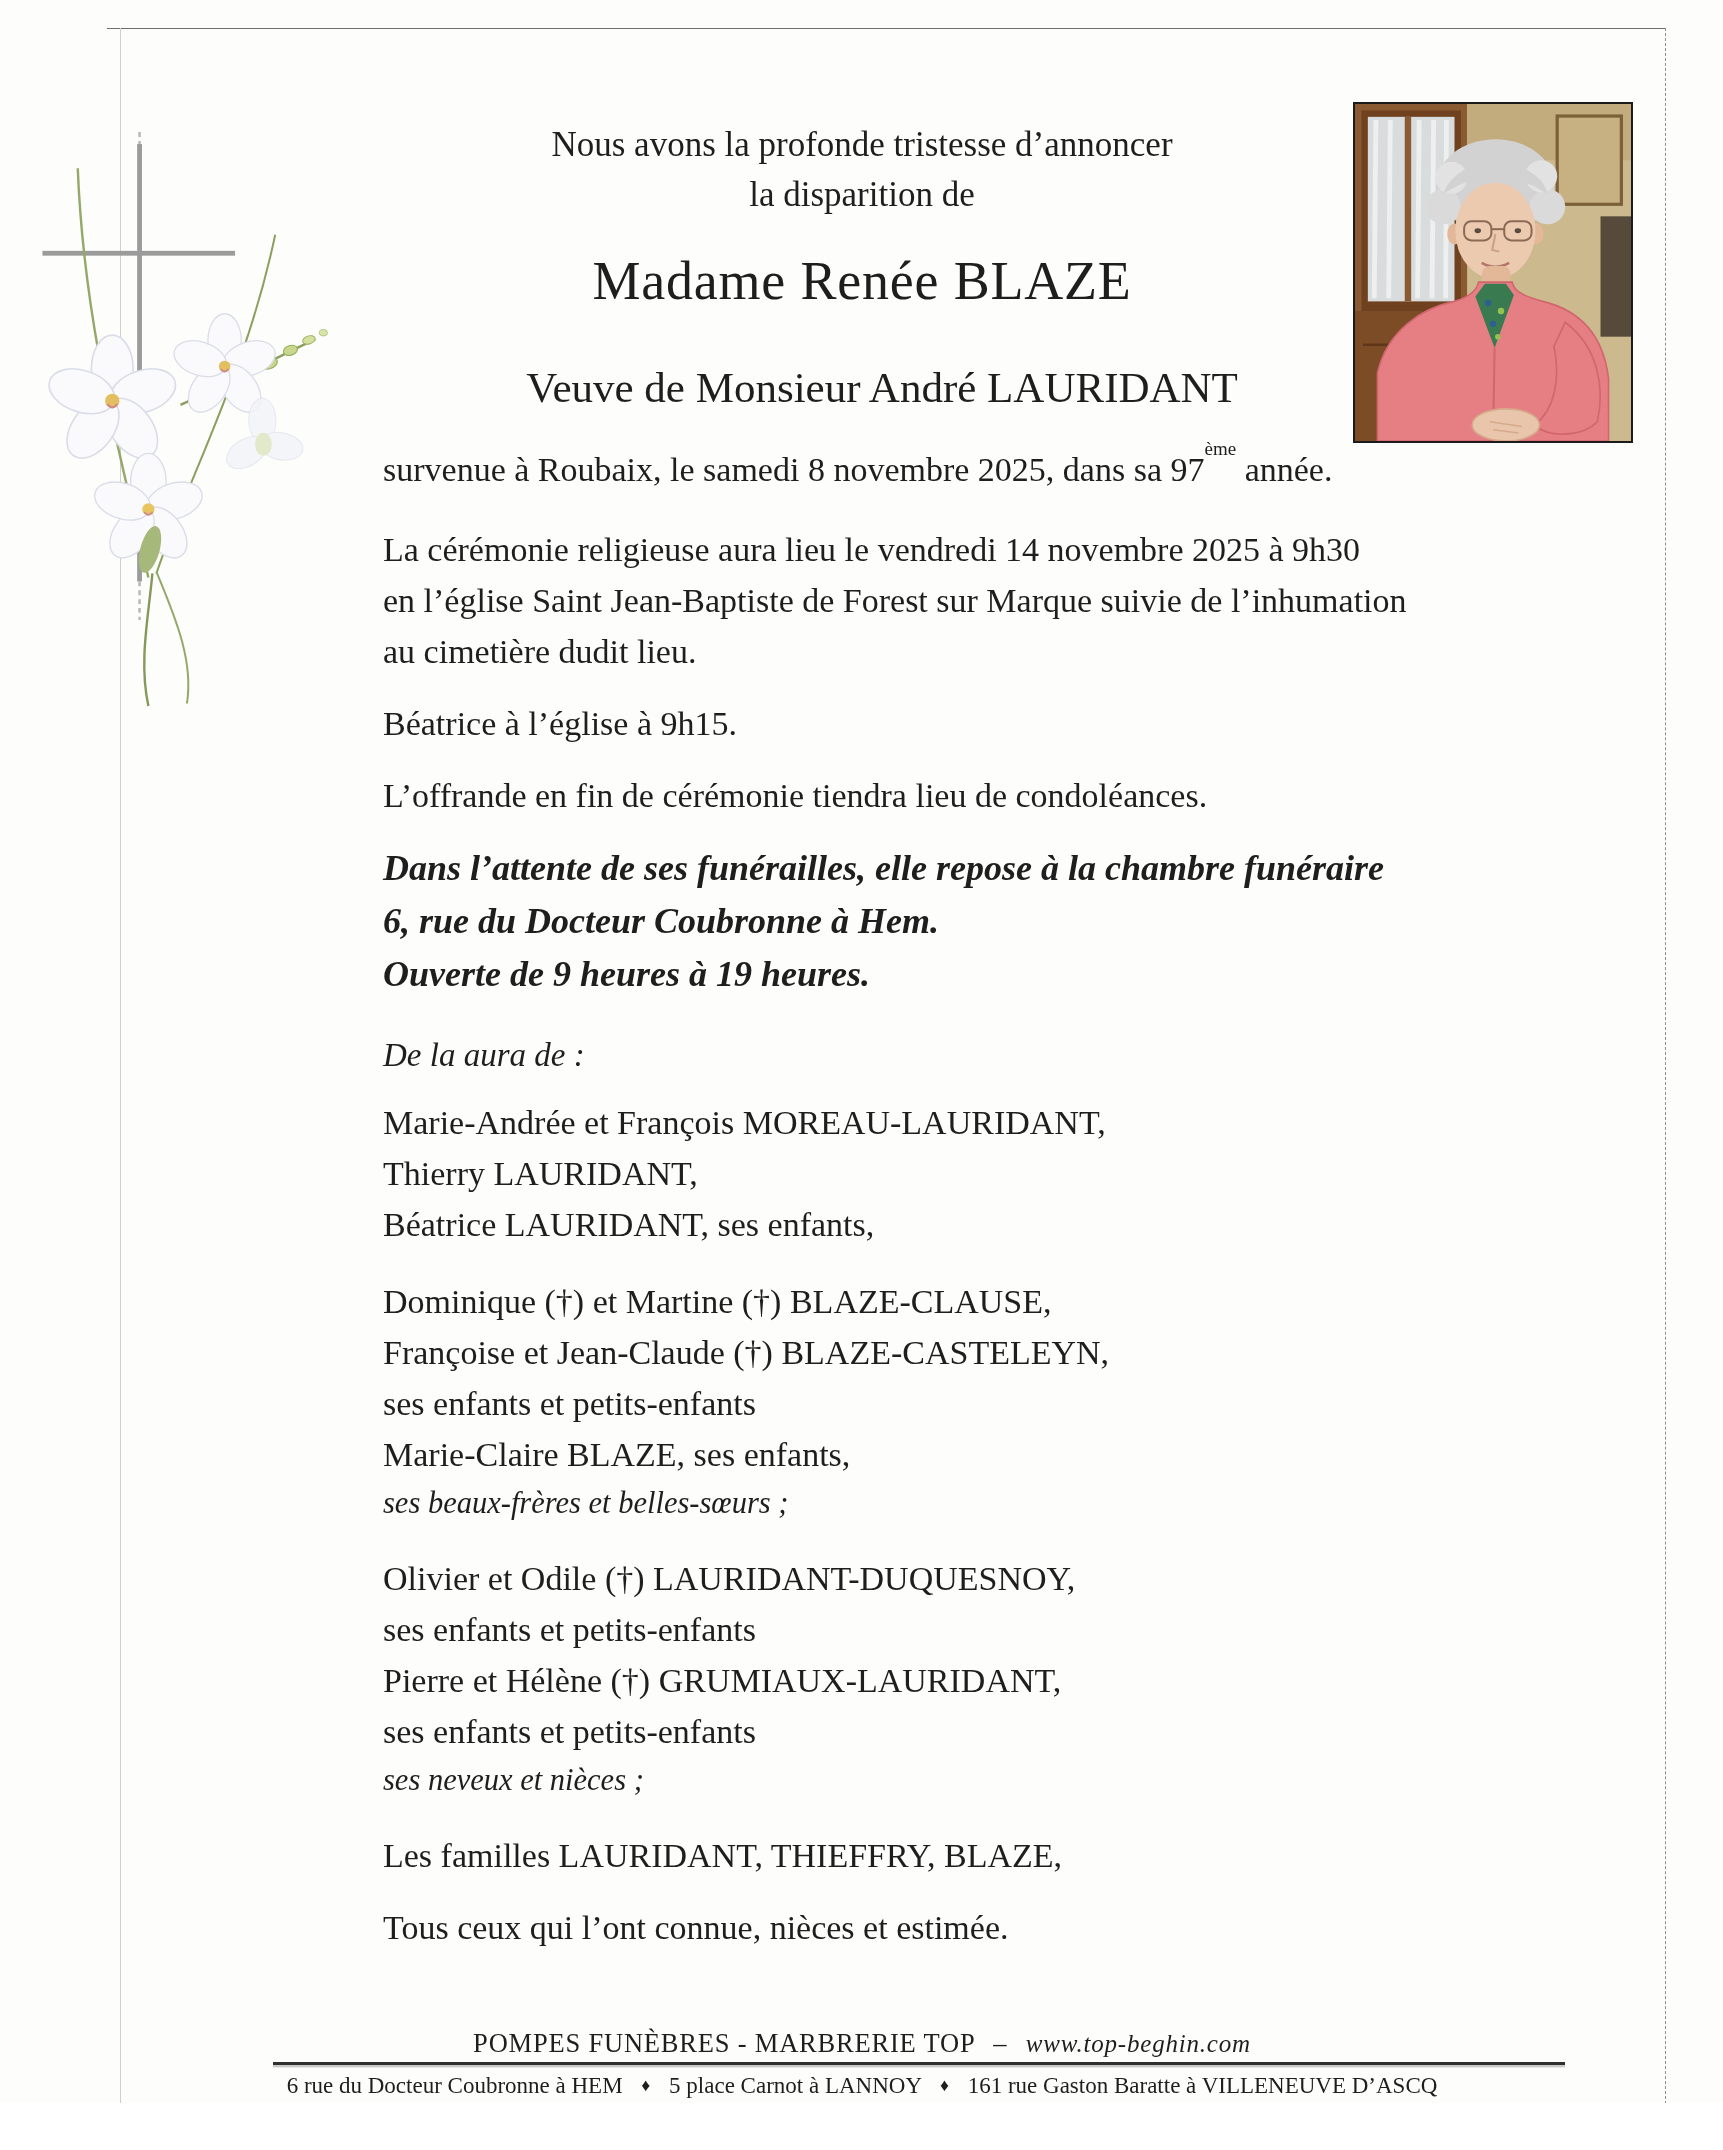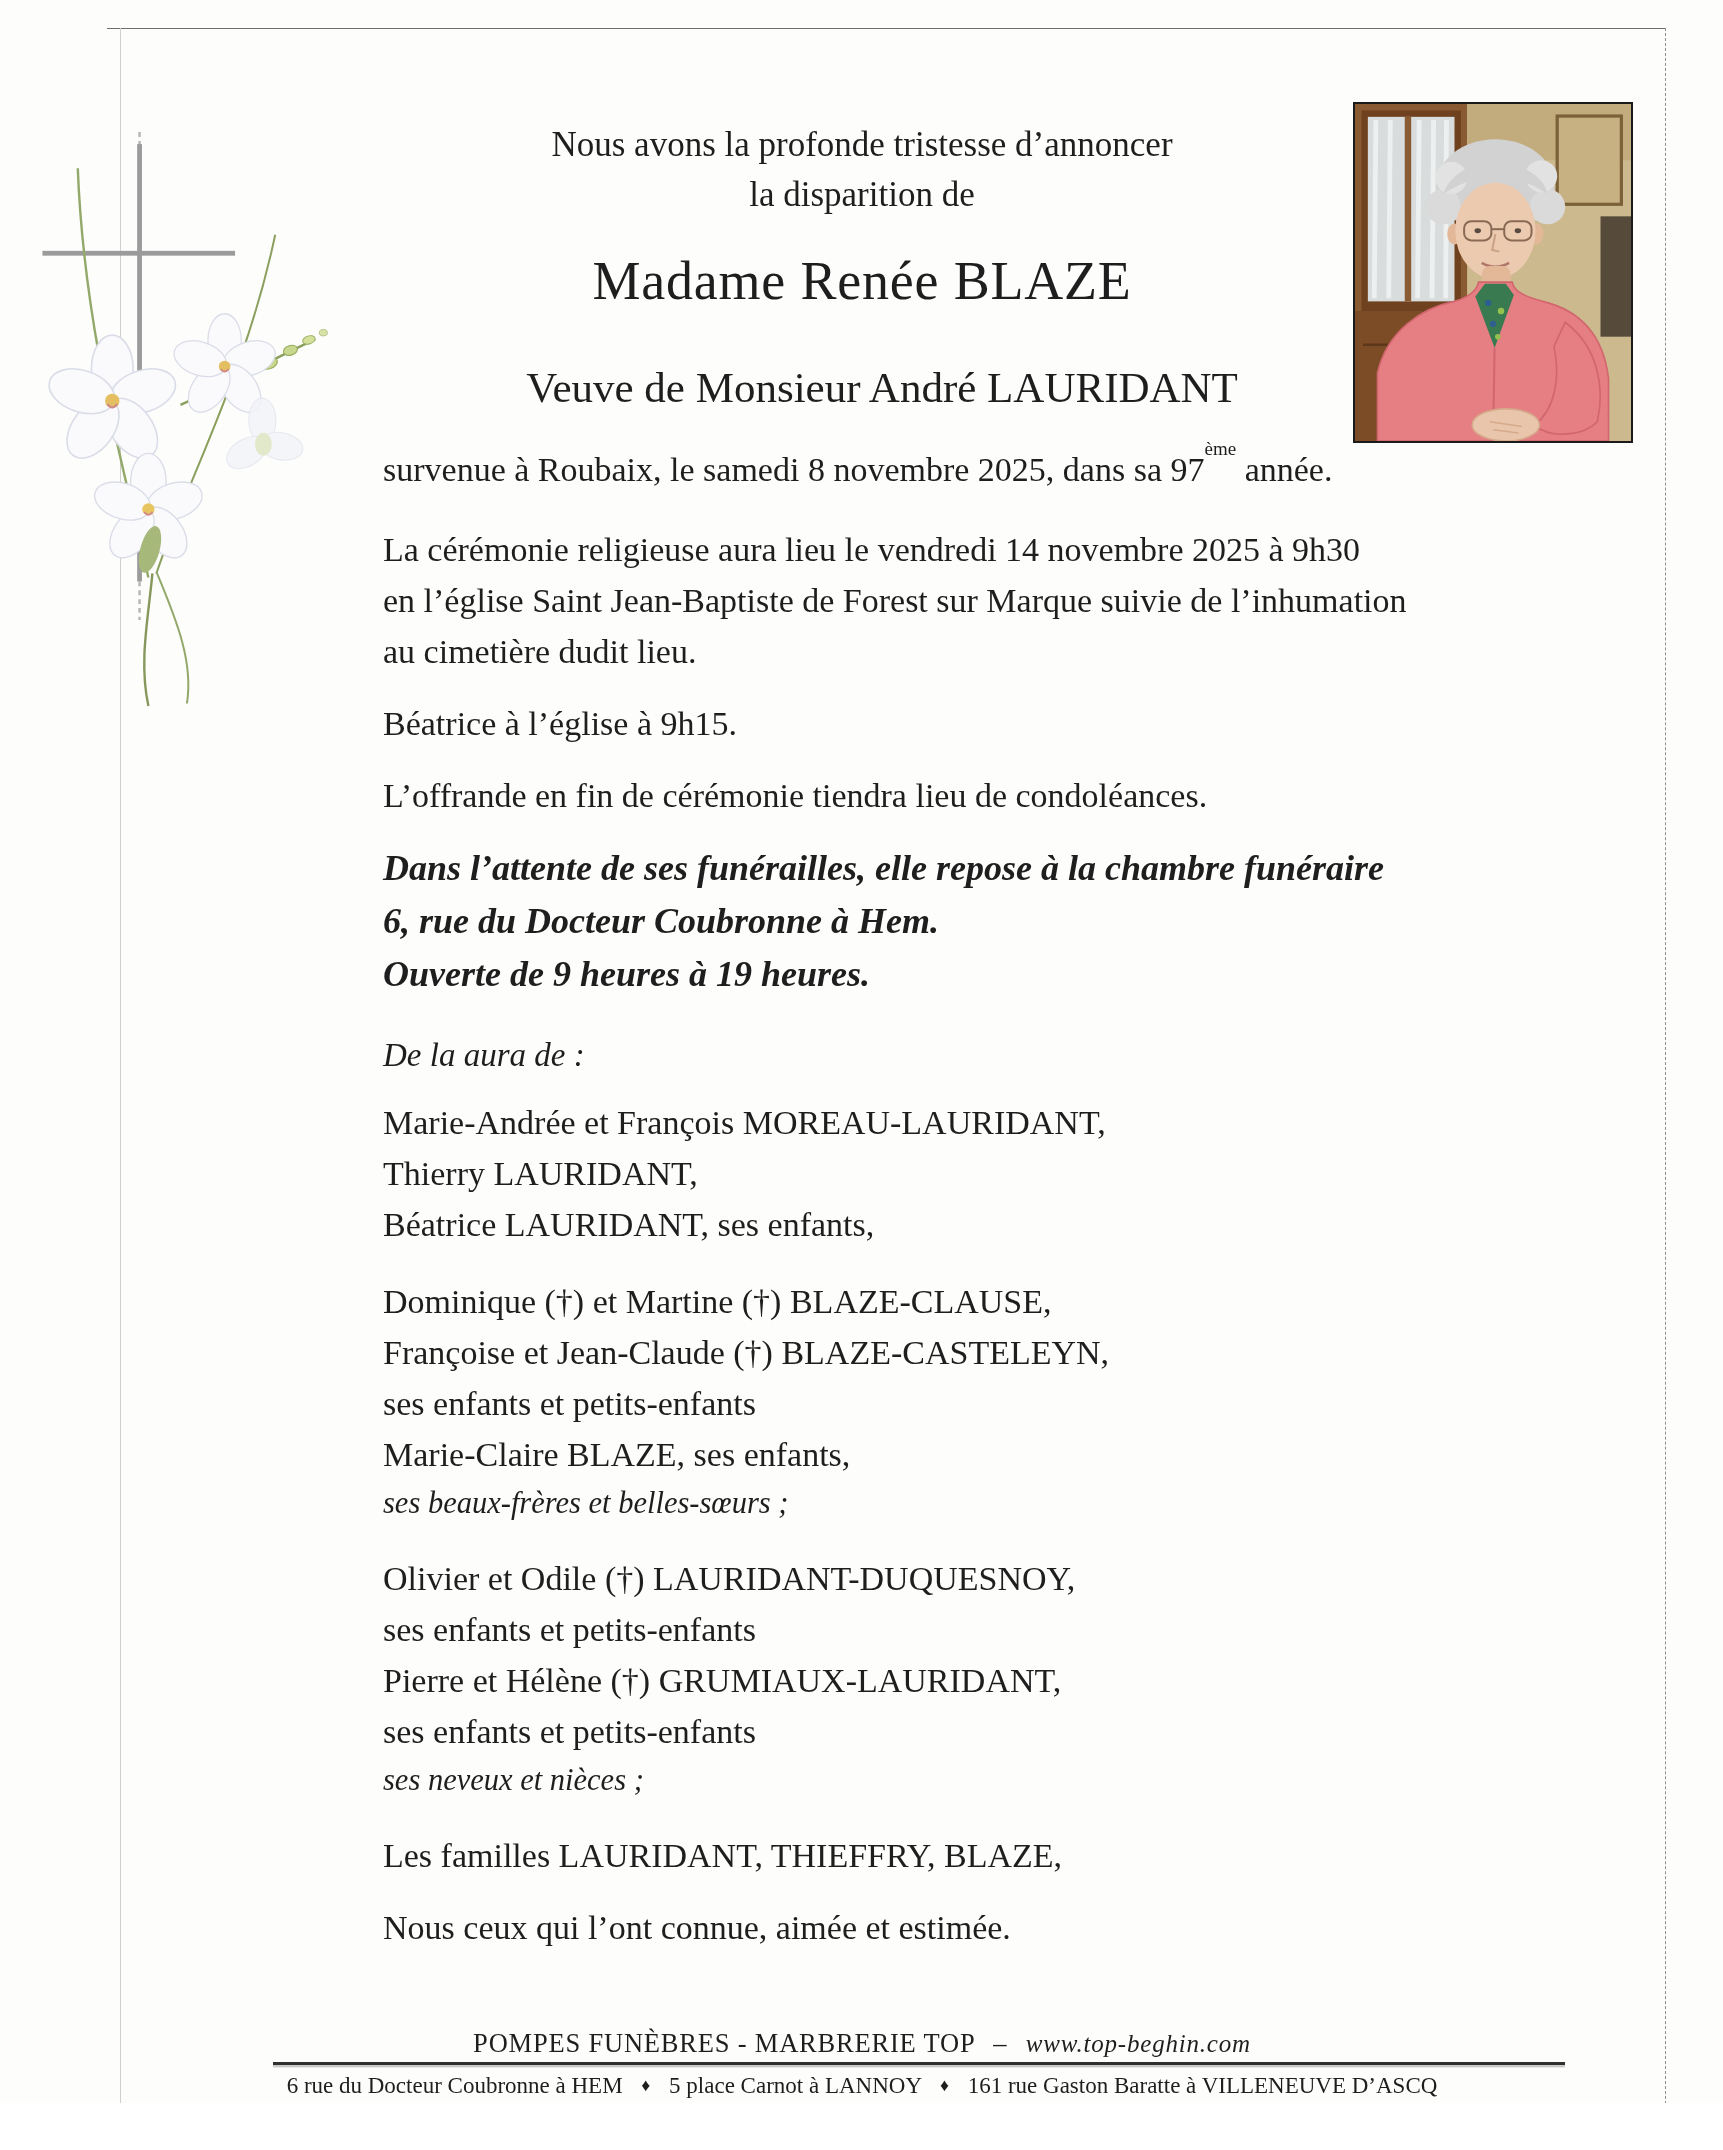--- a/index.html
+++ b/index.html
@@ -229,21 +229,21 @@
     <div class="par m32">
       <div>Olivier et Odile (†) LAURIDANT-DUQUESNOY,</div>
       <div>ses enfants et petits-enfants</div>
       <div>Pierre et Hélène (†) GRUMIAUX-LAURIDANT,</div>
       <div>ses enfants et petits-enfants</div>
       <div class="italic-note">ses neveux et nièces ;</div>
     </div>
 
     <div class="par m26">Les familles LAURIDANT, THIEFFRY, BLAZE,</div>
 
-    <div class="par">Nous ceux qui l’ont connue, aimée et estimée.</div>
+    <div class="par">Tous ceux qui l’ont connue, nièces et estimée.</div>
   </div>
 
   <div class="footer-company">
     <span>POMPES FUNÈBRES - MARBRERIE TOP</span>
     <span style="margin:0 11.2px;">–</span>
     <span class="site">www.top-beghin.com</span>
   </div>
 
   <div class="footer-divider"></div>
 

